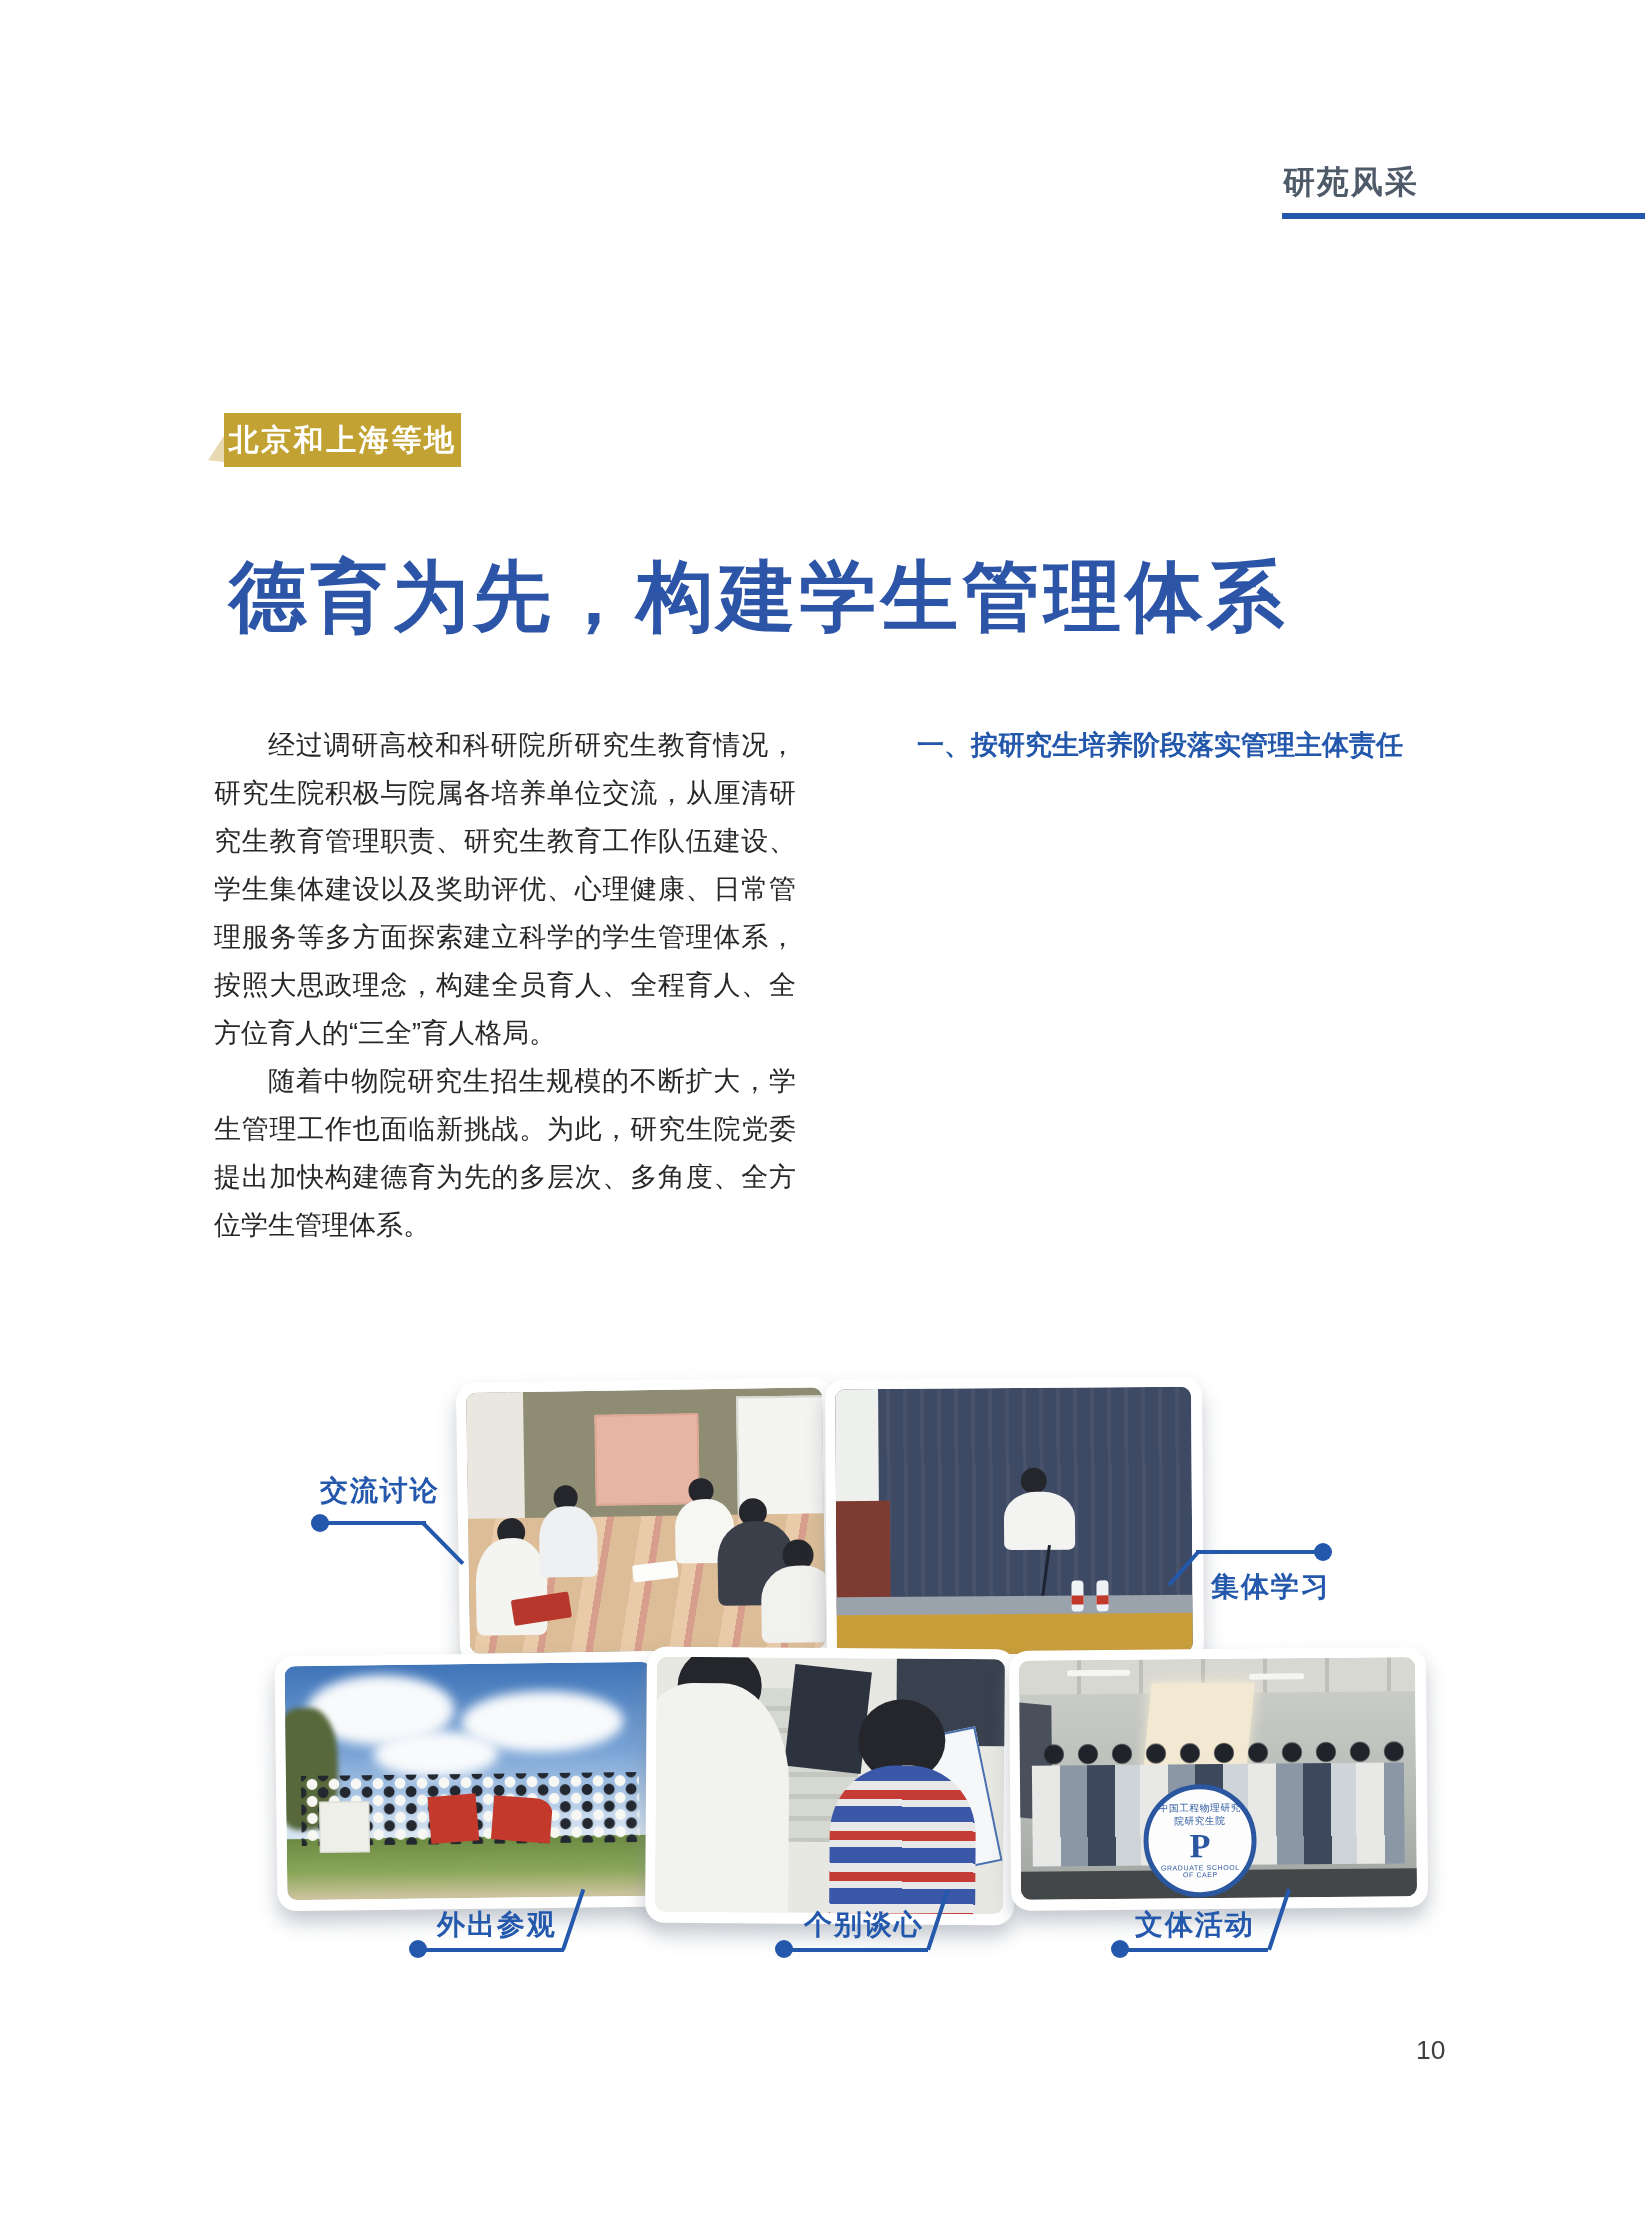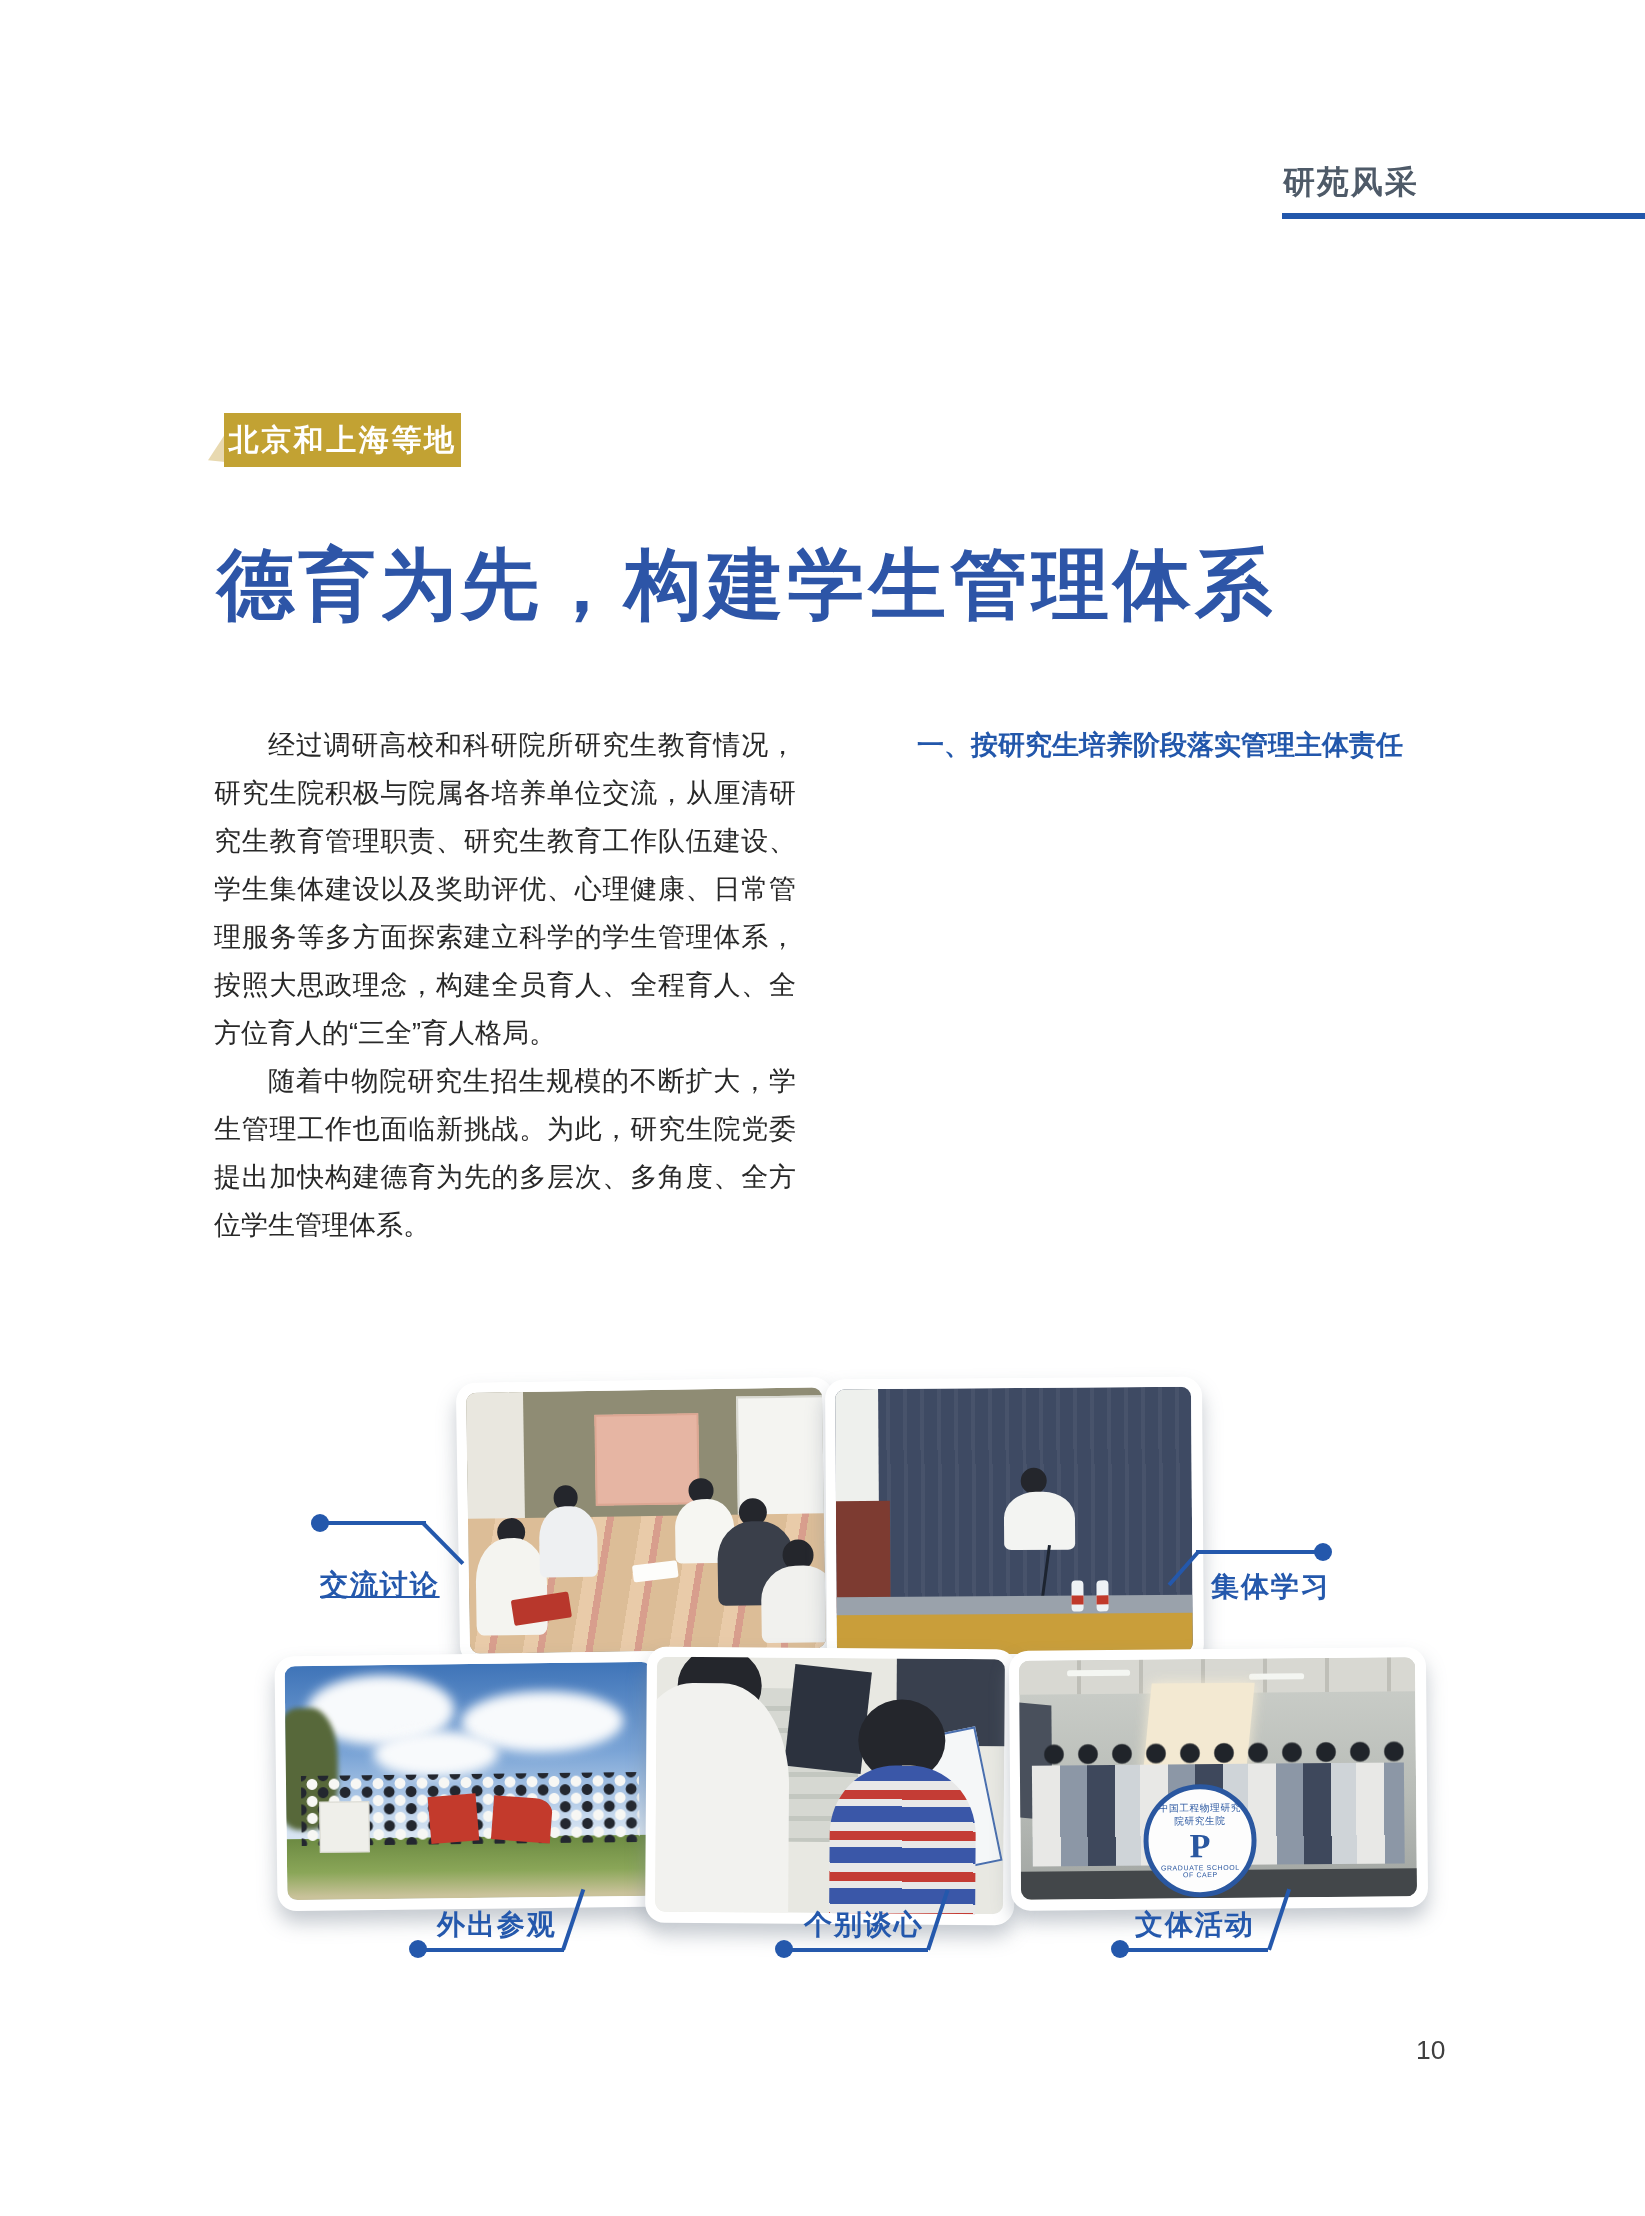--- a/index.html
+++ b/index.html
@@ -12,21 +12,21 @@
   .header-rule{position:absolute;left:1282px;top:213px;width:364px;height:5.8px;background:#2257ab;}
 
   
   .badge-fold{position:absolute;left:208px;top:419px;width:27px;height:44px;background:#e8d9b0;
         clip-path:polygon(100% 0,100% 100%,0 94%);}
   .badge{position:absolute;left:224px;top:413px;width:237px;height:54px;background:#c2a233;
         color:#ffffff;font-size:30px;font-weight:700;letter-spacing:2.6px;
         display:flex;align-items:center;justify-content:center;}
 
   
-  .title{position:absolute;left:217px;top:534px;margin:0;width:1289px;
+  .title{position:absolute;left:217px;top:534px;margin:12px;width:1289px;
         font-family:"Liberation Serif", serif;font-weight:700;
         font-size:77px;letter-spacing:4.5px;color:#2d55a7;}
 
   
   .col{position:absolute;top:721px;font-size:27px;line-height:48px;color:#282828;
         text-align:justify;}
   .col p{margin:0;text-indent:2em;}
   .col-left{left:214px;width:582px;}
   .col-right{left:863px;width:594px;}
   .subtitle{color:#2257ab;font-weight:600;text-indent:2em;}
@@ -219,21 +219,21 @@
       <div class="layer p5-crowd-body"></div>
       <div class="layer p5-floor"></div>
       <div class="layer p5-logo">
         <div class="cn">中国工程物理研究院研究生院</div>
         <div class="glyph">P</div>
         <div class="en">GRADUATE SCHOOL OF CAEP</div>
       </div>
     </div>
   </div>
 
-  <div class="cap" style="left:320px;top:1566px;text-decoration:underline;">交流讨论</div>
+  <div class="cap" style="left:320px;top:1472px;">交流讨论</div>
   <div class="dot" style="left:311px;top:1514px;"></div>
   <div class="cline" style="left:320px;top:1521px;width:106px;"></div>
   <div class="cline" style="left:423px;top:1521px;width:57px;transform:rotate(45.5deg);"></div>
 
   <div class="cline" style="left:1169px;top:1583px;width:43px;transform:rotate(-48.5deg);"></div>
   <div class="cline" style="left:1196px;top:1550px;width:121px;"></div>
   <div class="dot" style="left:1314px;top:1543px;"></div>
   <div class="cap" style="left:1211px;top:1568px;">集体学习</div>
 
   <div class="cap" style="left:437px;top:1906px;">外出参观</div>

